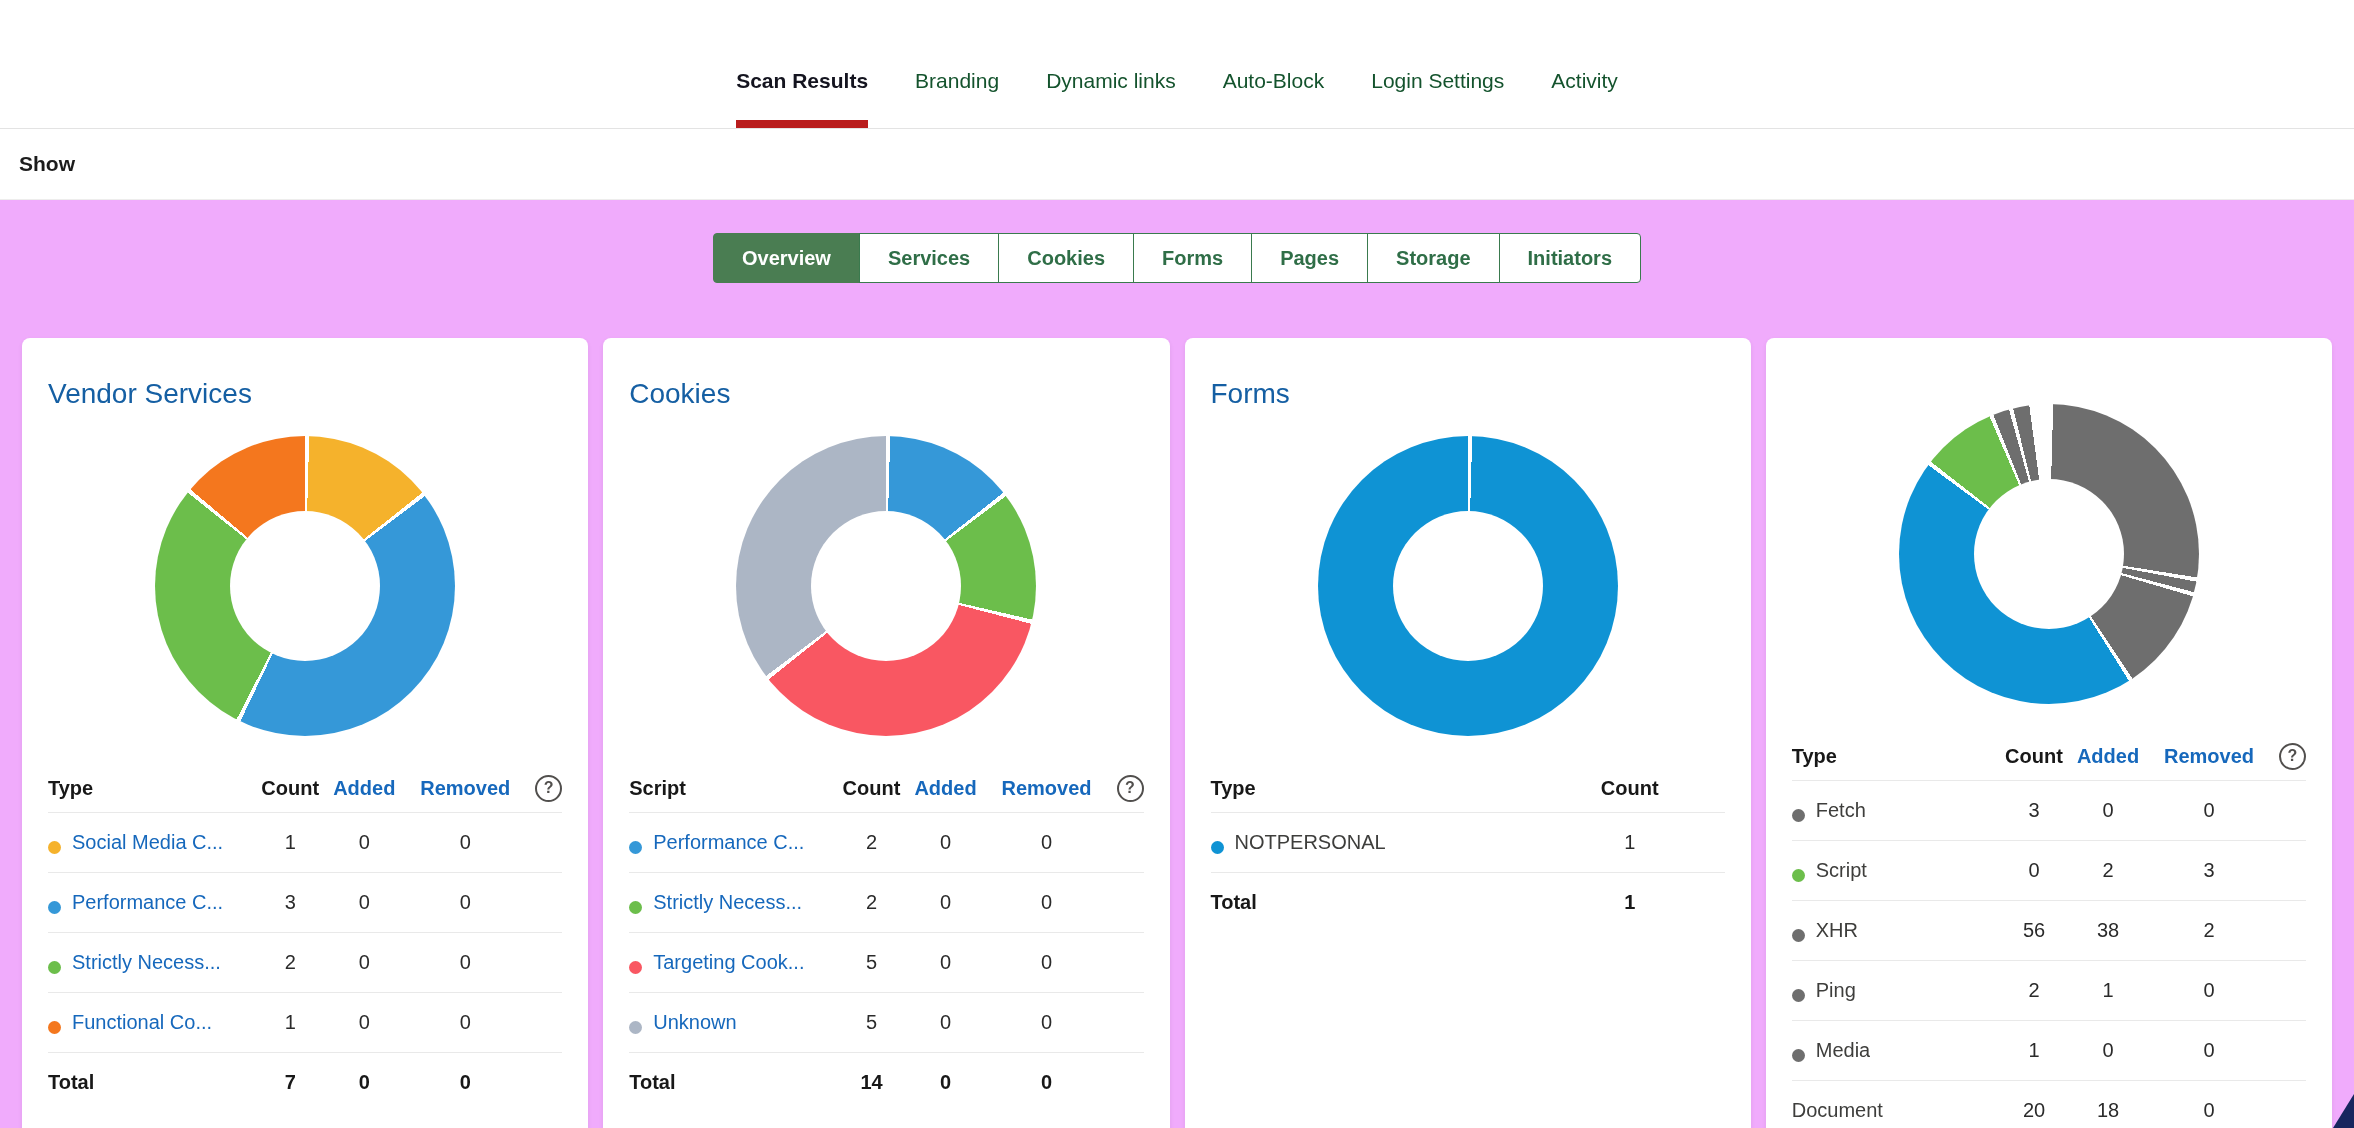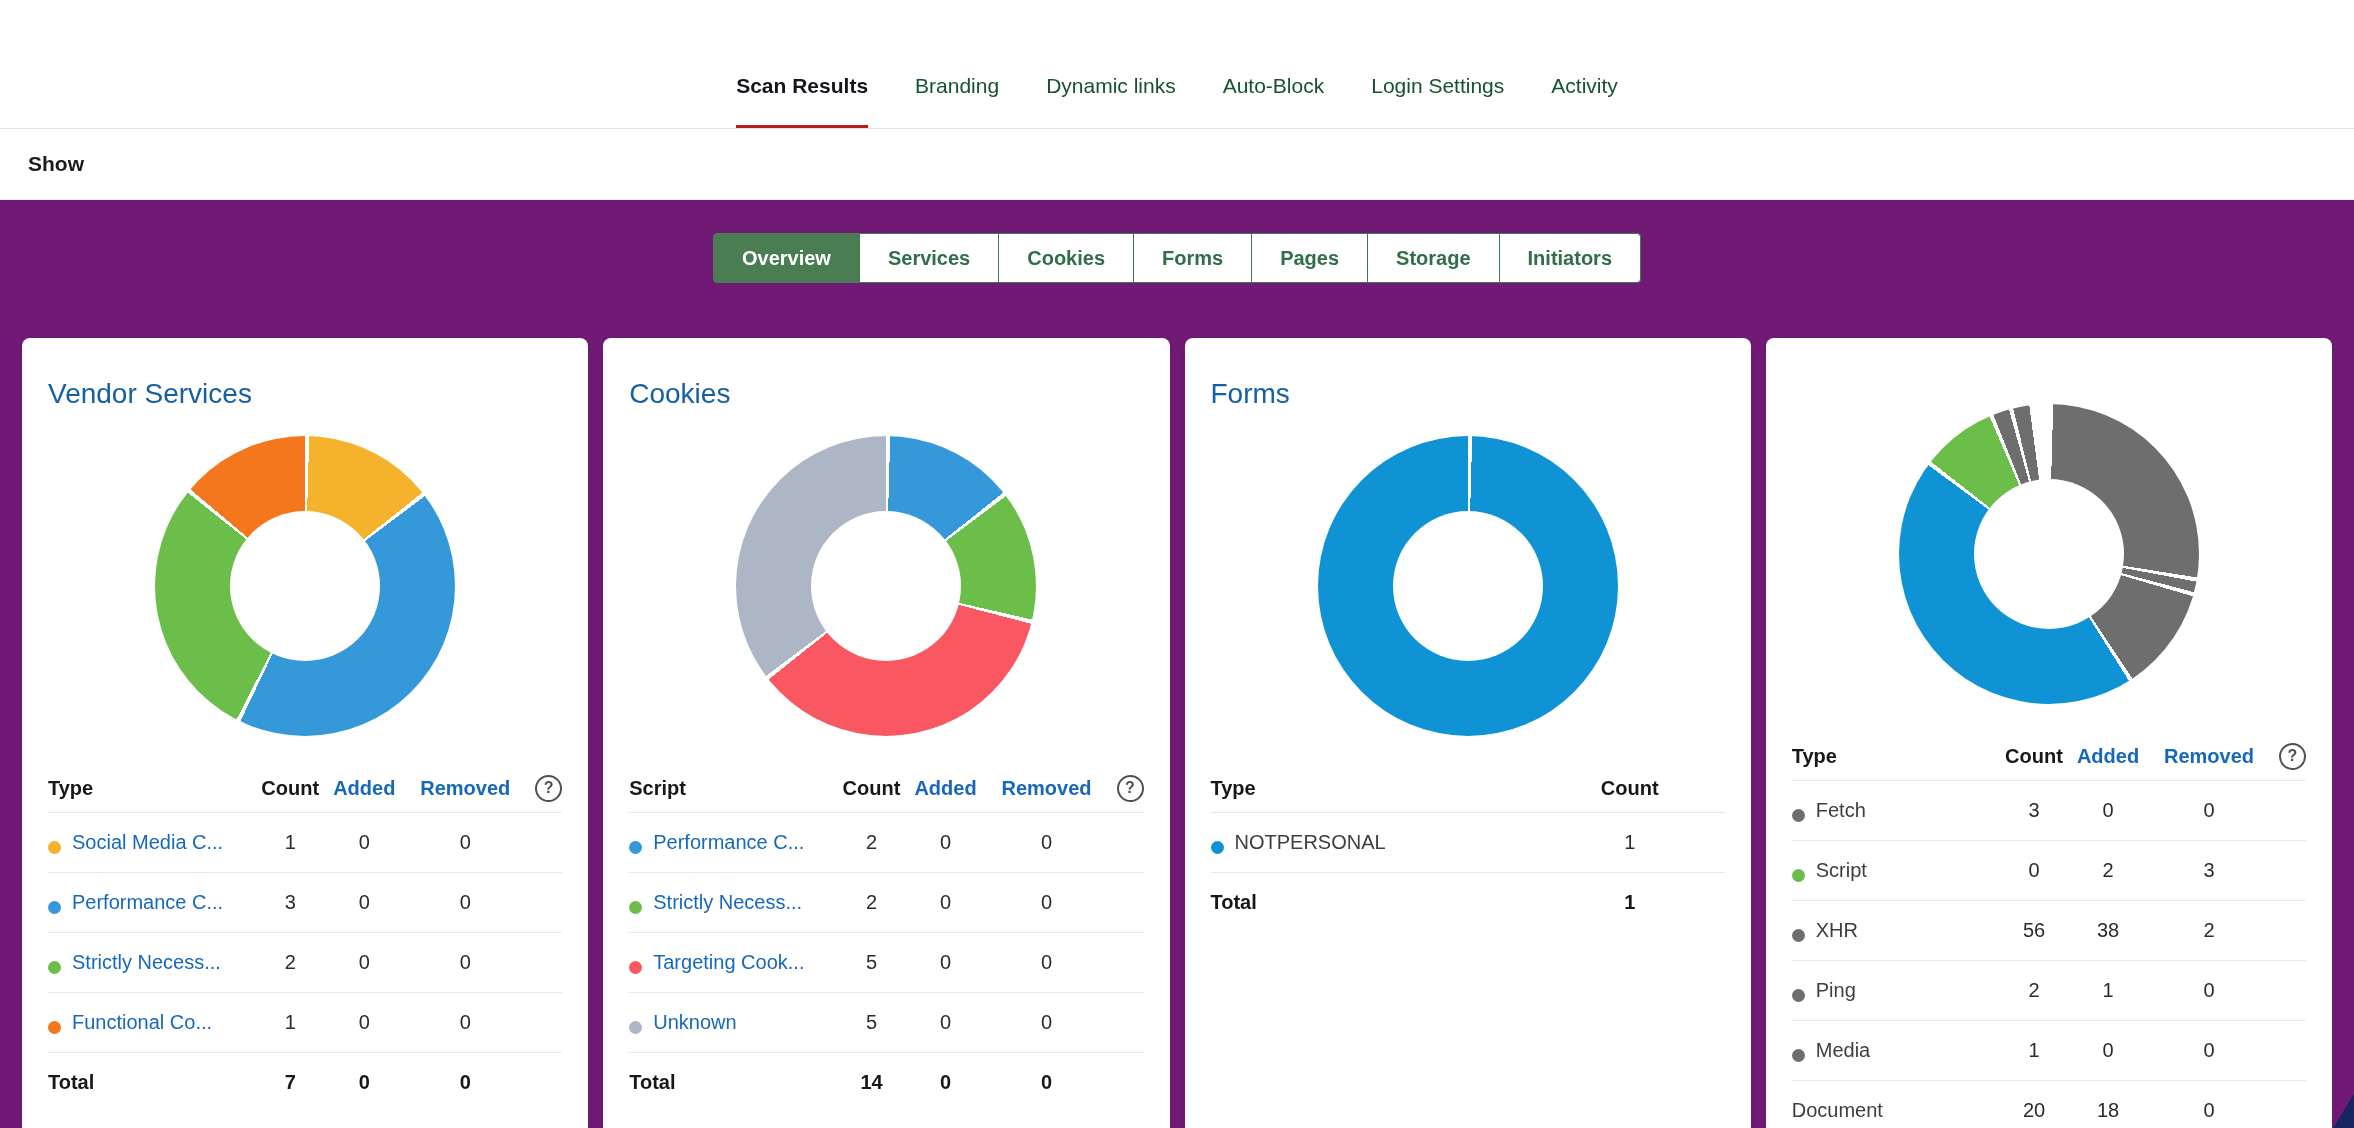--- a/index.html
+++ b/index.html
@@ -4,41 +4,41 @@
 <style>
   * { margin:0; padding:0; box-sizing:border-box; }
   html,body { width:2354px; height:1128px; overflow:hidden; background:#fff;
               font-family:"Liberation Sans", sans-serif; color:#181818; }
 
   
   .topbar { height:129px; background:#fff; border-bottom:1px solid #e3e3e3;
             display:flex; justify-content:center; align-items:flex-end; }
   .tabs { display:flex; gap:47px; }
   .tab { font-size:21px; color:#14532d; padding-bottom:21px; cursor:pointer; }
-  .tab.active { color:#14141f; font-weight:bold; border-bottom:3px solid #b91c1c; padding-bottom:27px; }
-
-  
-  .showbar { height:71px; background:#fff; display:flex; align-items:center; padding:0 28px;
+  .tab.active { color:#14141f; font-weight:bold; border-bottom:8px solid #b91c1c; padding-bottom:27px; }
+
+  
+  .showbar { height:71px; background:#fff; display:flex; align-items:center; padding:0 19px;
              border-bottom:1px solid #ededec; }
   .show-label { font-size:21px; font-weight:bold; margin-right:16px; color:#1c1c1c; }
   .date-select { width:268px; height:47px; border:2px solid #1d6fe8; border-radius:6px;
                  display:flex; align-items:center; padding:0 16px; font-size:21px; color:#1c1c1c;
                  background:#fff; cursor:pointer; }
   .date-select .val { flex:1; }
   .chev { width:13px; height:13px; border-right:3px solid #1a1a1a; border-bottom:3px solid #1a1a1a;
           transform:rotate(45deg) translate(-2px,-2px); margin-left:8px; }
   .actions { margin-left:auto; display:flex; gap:12px; }
   .btn { height:47px; background:#fff; border:1px solid #3a7a4e; border-radius:6px;
          color:#2f6e47; font-weight:bold; font-size:21px; padding:0 25px; cursor:pointer;
          font-family:"Liberation Sans", sans-serif; display:flex; align-items:center; }
   .btn.more { width:50px; padding:0; justify-content:center; gap:4px; }
   .btn.more i { width:5px; height:5px; border-radius:50%; background:#2f6e47; display:block; }
 
   
-  .content { background:#701a75; height:928px; padding-top:33px; }
+  .content { background:#f0abfc; height:928px; padding-top:33px; }
   .subtabs { display:flex; justify-content:center; }
   .subtab { height:50px; line-height:48px; padding:0 28px; background:#fff; color:#2f6e47;
             border:1px solid #3a7a4e; font-size:20px; font-weight:bold; margin-left:-1px; cursor:pointer; }
   .subtab:first-child { border-radius:4px 0 0 4px; margin-left:0; }
   .subtab:last-child { border-radius:0 4px 4px 0; }
   .subtab.active { background:#4a7d52; border-color:#4a7d52; color:#fff; }
 
   
   .cards { display:flex; gap:15px; padding:55px 22px 0; align-items:stretch; }
   .card { flex:1; background:#fff; border-radius:8px 8px 0 0; box-shadow:0 2px 5px rgba(0,0,0,.07);

